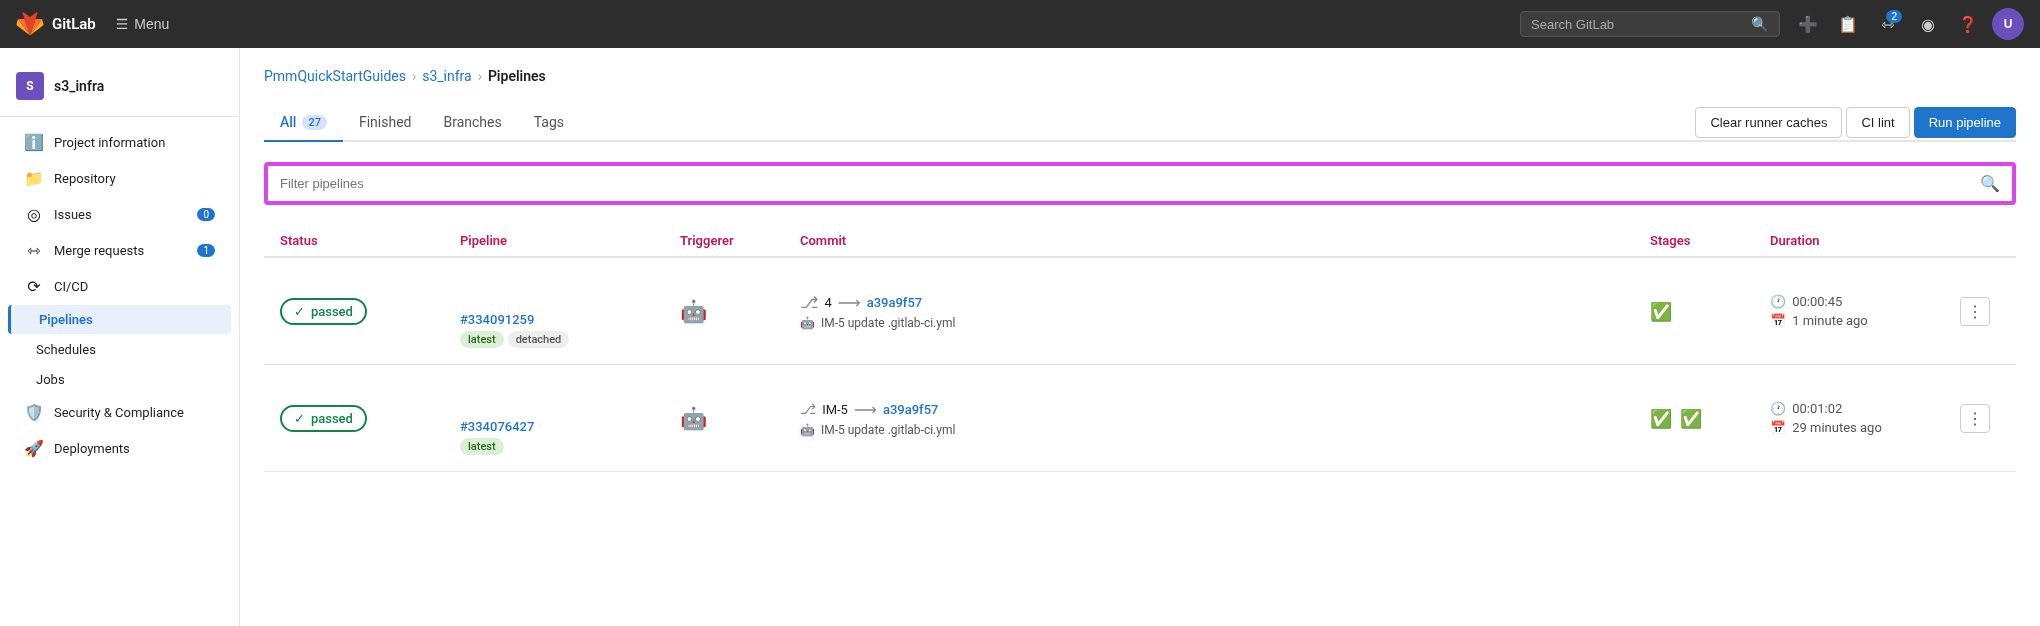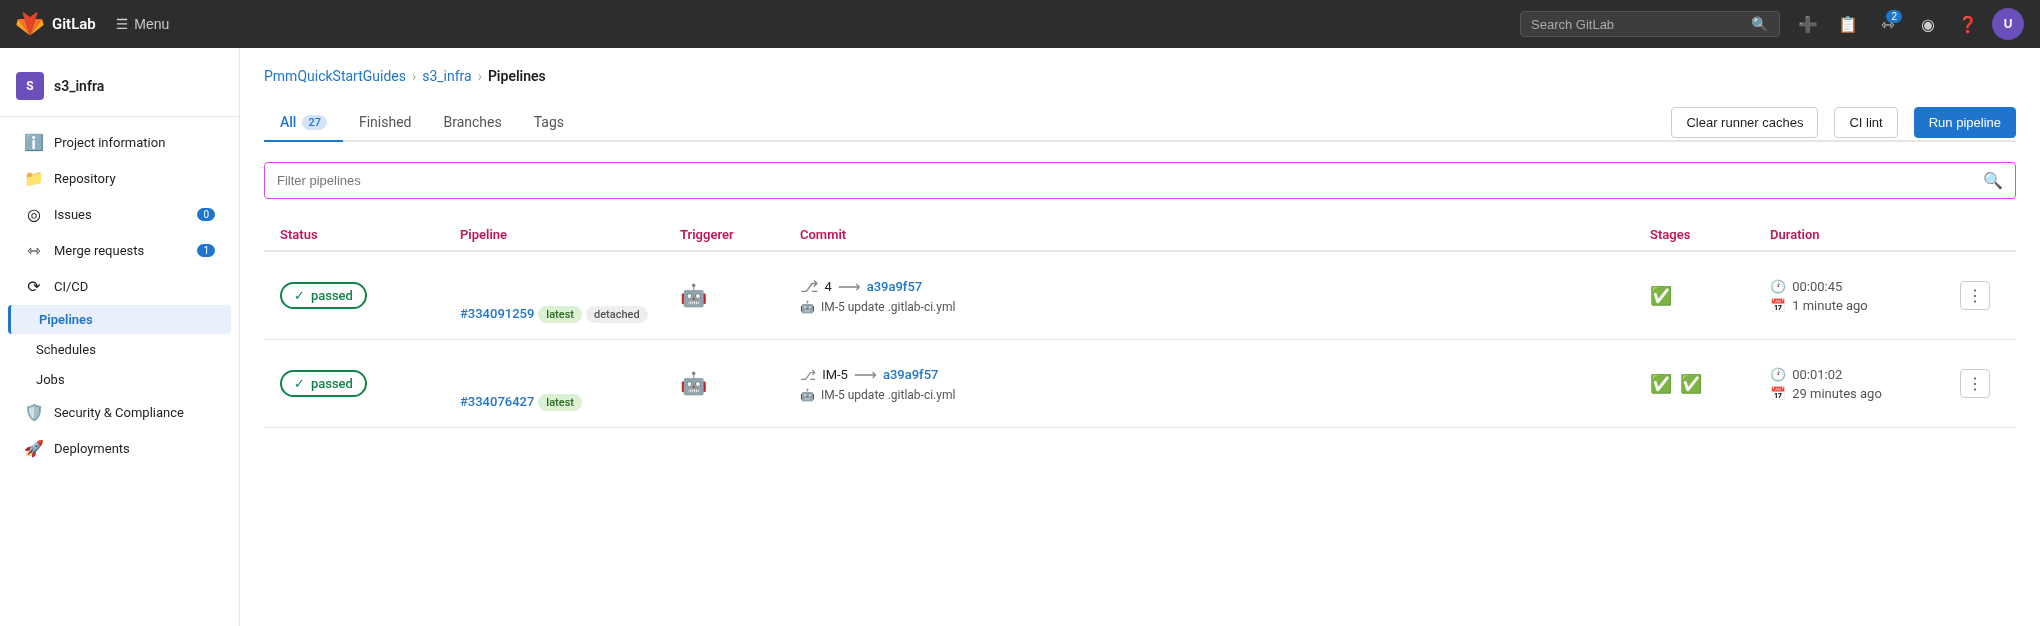--- a/index.html
+++ b/index.html
@@ -46,38 +46,38 @@
 
     
     .tabs-row { display: flex; align-items: center; border-bottom: 2px solid #e5e5e5; margin-bottom: 20px; }
     .tab { padding: 10px 16px; cursor: pointer; font-size: 14px; color: #555; border-bottom: 2px solid transparent; margin-bottom: -2px; display: flex; align-items: center; gap: 6px; }
     .tab.active { color: #1f75cb; border-bottom-color: #1f75cb; font-weight: 500; }
     .tab-count { background: #e5e5e5; border-radius: 10px; font-size: 11px; padding: 1px 6px; color: #555; }
     .tab.active .tab-count { background: #d4e3f7; color: #1f75cb; }
     .tabs-spacer { flex: 1; }
     .btn { padding: 7px 14px; border-radius: 4px; font-size: 13px; cursor: pointer; border: 1px solid #ccc; background: #fff; color: #1f1f1f; }
     .btn-primary { background: #1f75cb; color: #fff; border-color: #1f75cb; }
-    .btn-group { display: flex; gap: 16px; align-items: flex-end; }
-
-    
-    .filter-row { display: flex; align-items: center; border: 1px solid #d946ef; border-radius: 4px; margin-bottom: 20px; }
+    .btn-group { display: flex; gap: 4px; align-items: flex-end; }
+
+    
+    .filter-row { display: flex; align-items: center; border: 4px solid #d946ef; border-radius: 4px; margin-bottom: 20px; }
     .filter-input { flex: 1; border: none; outline: none; padding: 8px 12px; font-size: 13px; color: #555; }
     .filter-search-btn { background: none; border: none; cursor: pointer; padding: 8px 12px; color: #888; font-size: 16px; }
 
     
     .pipelines-table { width: 100%; }
     .table-header { display: grid; grid-template-columns: 180px 220px 120px 1fr 120px 180px 50px; gap: 0; padding: 8px 16px; border-bottom: 2px solid #e5e5e5; }
     .table-header-cell { font-size: 13px; font-weight: 600; color: #be185d; }
     .table-row { display: grid; grid-template-columns: 180px 220px 120px 1fr 120px 180px 50px; gap: 0; padding: 16px; border-bottom: 1px solid #e5e5e5; align-items: center; }
 
     
     .status-badge { display: flex; align-items: center; gap: 6px; border: 2px solid #108548; border-radius: 20px; padding: 4px 12px; width: fit-content; color: #108548; font-size: 13px; font-weight: 500; }
 
     
-    .pipeline-cell { display: flex; flex-direction: row; gap: 4px; margin-top: 38px; }
+    .pipeline-cell { display: flex; flex-direction: column; gap: 4px; margin-top: 38px; }
     .pipeline-link { color: #1f75cb; text-decoration: none; font-size: 13px; font-weight: 500; }
     .pipeline-tags { display: flex; gap: 4px; }
     .tag { font-size: 11px; padding: 2px 8px; border-radius: 10px; font-weight: 500; }
     .tag-latest { background: #dbf0d4; color: #2b6a1e; }
     .tag-detached { background: #eee; color: #555; }
 
     
     .triggerer-icon { font-size: 22px; }
 
     

